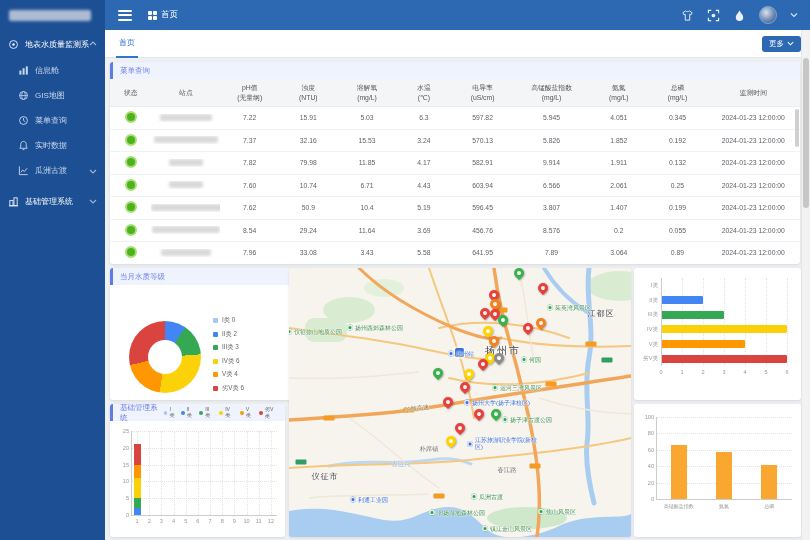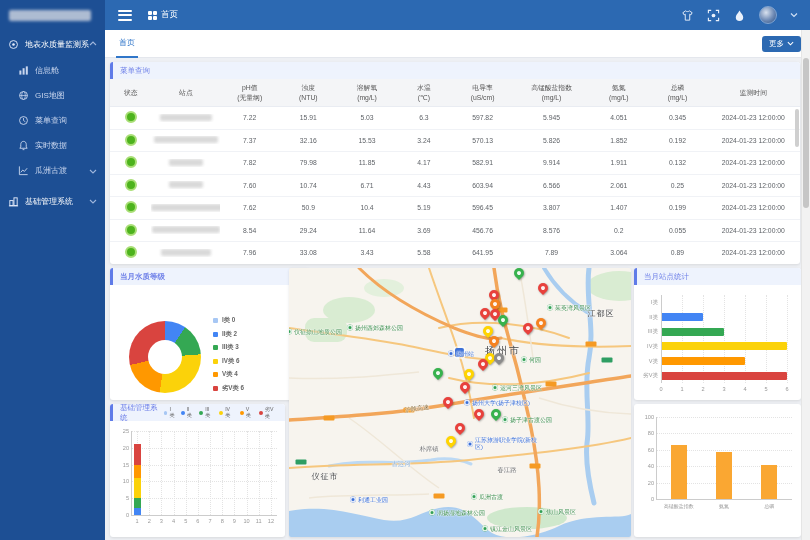--- a/index.html
+++ b/index.html
@@ -53,21 +53,21 @@
   .t-head{display:flex;background:#f4f5f7;border-bottom:1px solid #e9ecf2;height:27px;align-items:center;}
   .t-hc{display:flex;flex-direction:column;justify-content:center;align-items:center;font-size:6.8px;color:#555;line-height:1.45;text-align:center;}
   .t-body{position:relative;}
   .t-row{display:flex;height:21.5px;align-items:center;border-bottom:1px solid #f0f2f6;}
   .t-c{font-size:6.8px;color:#5f6368;text-align:center;white-space:nowrap;overflow:hidden;}
   .dot{width:8px;height:8px;border-radius:50%;background:#4db31d;border:2px solid #a9de76;display:inline-block;}
   .st-redact{display:inline-block;height:7px;background:#d9d9d9;border-radius:2px;filter:blur(1.5px);}
   .t-scroll{position:absolute;right:1px;top:2px;width:4px;height:38px;background:#cfcfcf;border-radius:2px;}
 
   
-  #donutCard{left:110px;top:268px;width:200px;height:132px;font-weight:bold;}
+  #donutCard{left:110px;top:268px;width:200px;height:132px;}
   #annualCard{left:110px;top:404px;width:175px;height:133px;}
   #hbarCard{left:634px;top:268px;width:167px;height:132px;}
   #exceedCard{left:634px;top:404px;width:167px;height:133px;}
   .chart-area{position:relative;width:100%;height:calc(100% - 17px);}
 
   .donut{position:absolute;left:19px;top:36px;width:72px;height:72px;border-radius:50%;}
   .donut::after{content:"";position:absolute;left:19px;top:19px;width:34px;height:34px;border-radius:50%;background:#fff;}
   .dlegend{position:absolute;left:103px;top:31px;display:flex;flex-direction:column;gap:4.5px;}
   .dleg-item{display:flex;align-items:center;gap:4px;font-size:6.3px;color:#666;}
   .dleg-dot{width:5px;height:5px;border-radius:1px;flex:0 0 auto;}
@@ -632,23 +632,20 @@
         <span class="pin" style="left: 171px; top: 165px;">
           <i style="background: rgb(232, 65, 60);"></i>
         </span>
         <span class="pin" style="left: 162px; top: 178px;">
           <i style="background: rgb(255, 212, 0);"></i>
         </span>
       </div>
   </section>
 
   <section class="card" id="hbarCard">
-    <div class="card-title">
-        <span>当月站点统计</span>
-      </div>
     <div class="chart-area" id="hbarArea">
         <span class="axis-t" style="left: 23px; top: 101px; width: 8px; text-align: center;">0</span>
         <div class="gl-v" style="left: 48px; top: 10px; height: 88px;"></div>
         <span class="axis-t" style="left: 44px; top: 101px; width: 8px; text-align: center;">1</span>
         <div class="gl-v" style="left: 69px; top: 10px; height: 88px;"></div>
         <span class="axis-t" style="left: 65px; top: 101px; width: 8px; text-align: center;">2</span>
         <div class="gl-v" style="left: 90px; top: 10px; height: 88px;"></div>
         <span class="axis-t" style="left: 86px; top: 101px; width: 8px; text-align: center;">3</span>
         <div class="gl-v" style="left: 111px; top: 10px; height: 88px;"></div>
         <span class="axis-t" style="left: 107px; top: 101px; width: 8px; text-align: center;">4</span>

